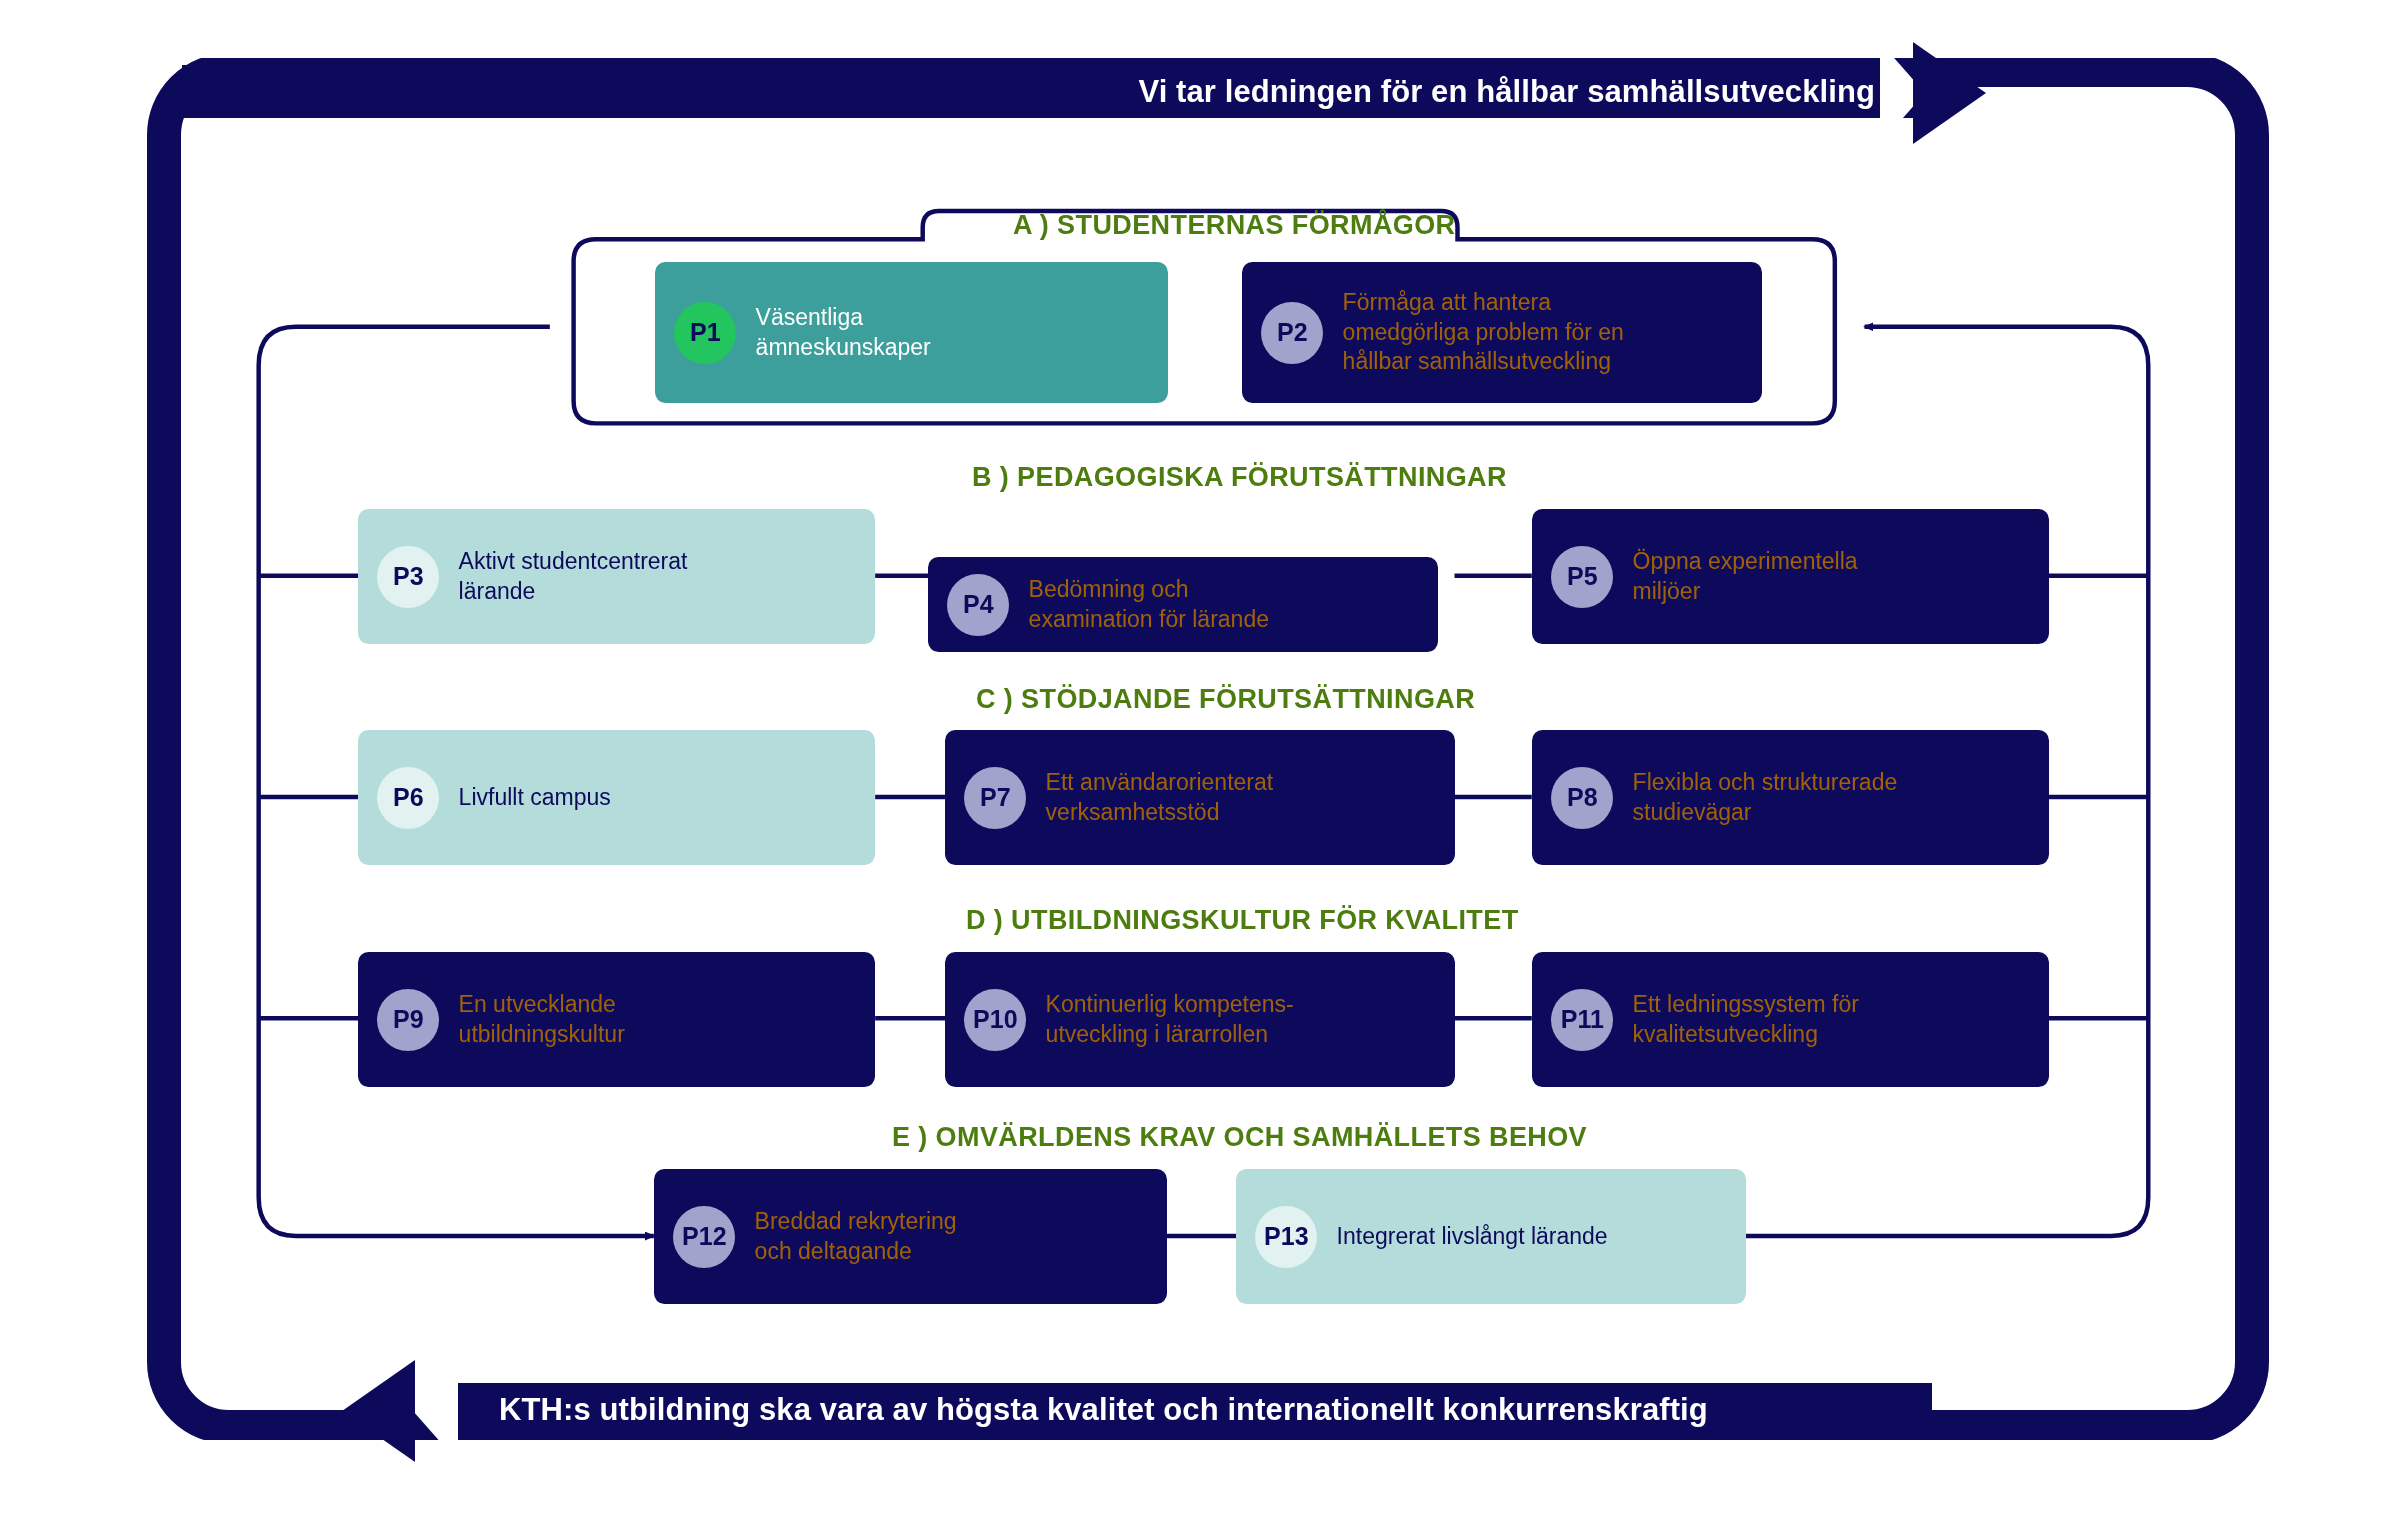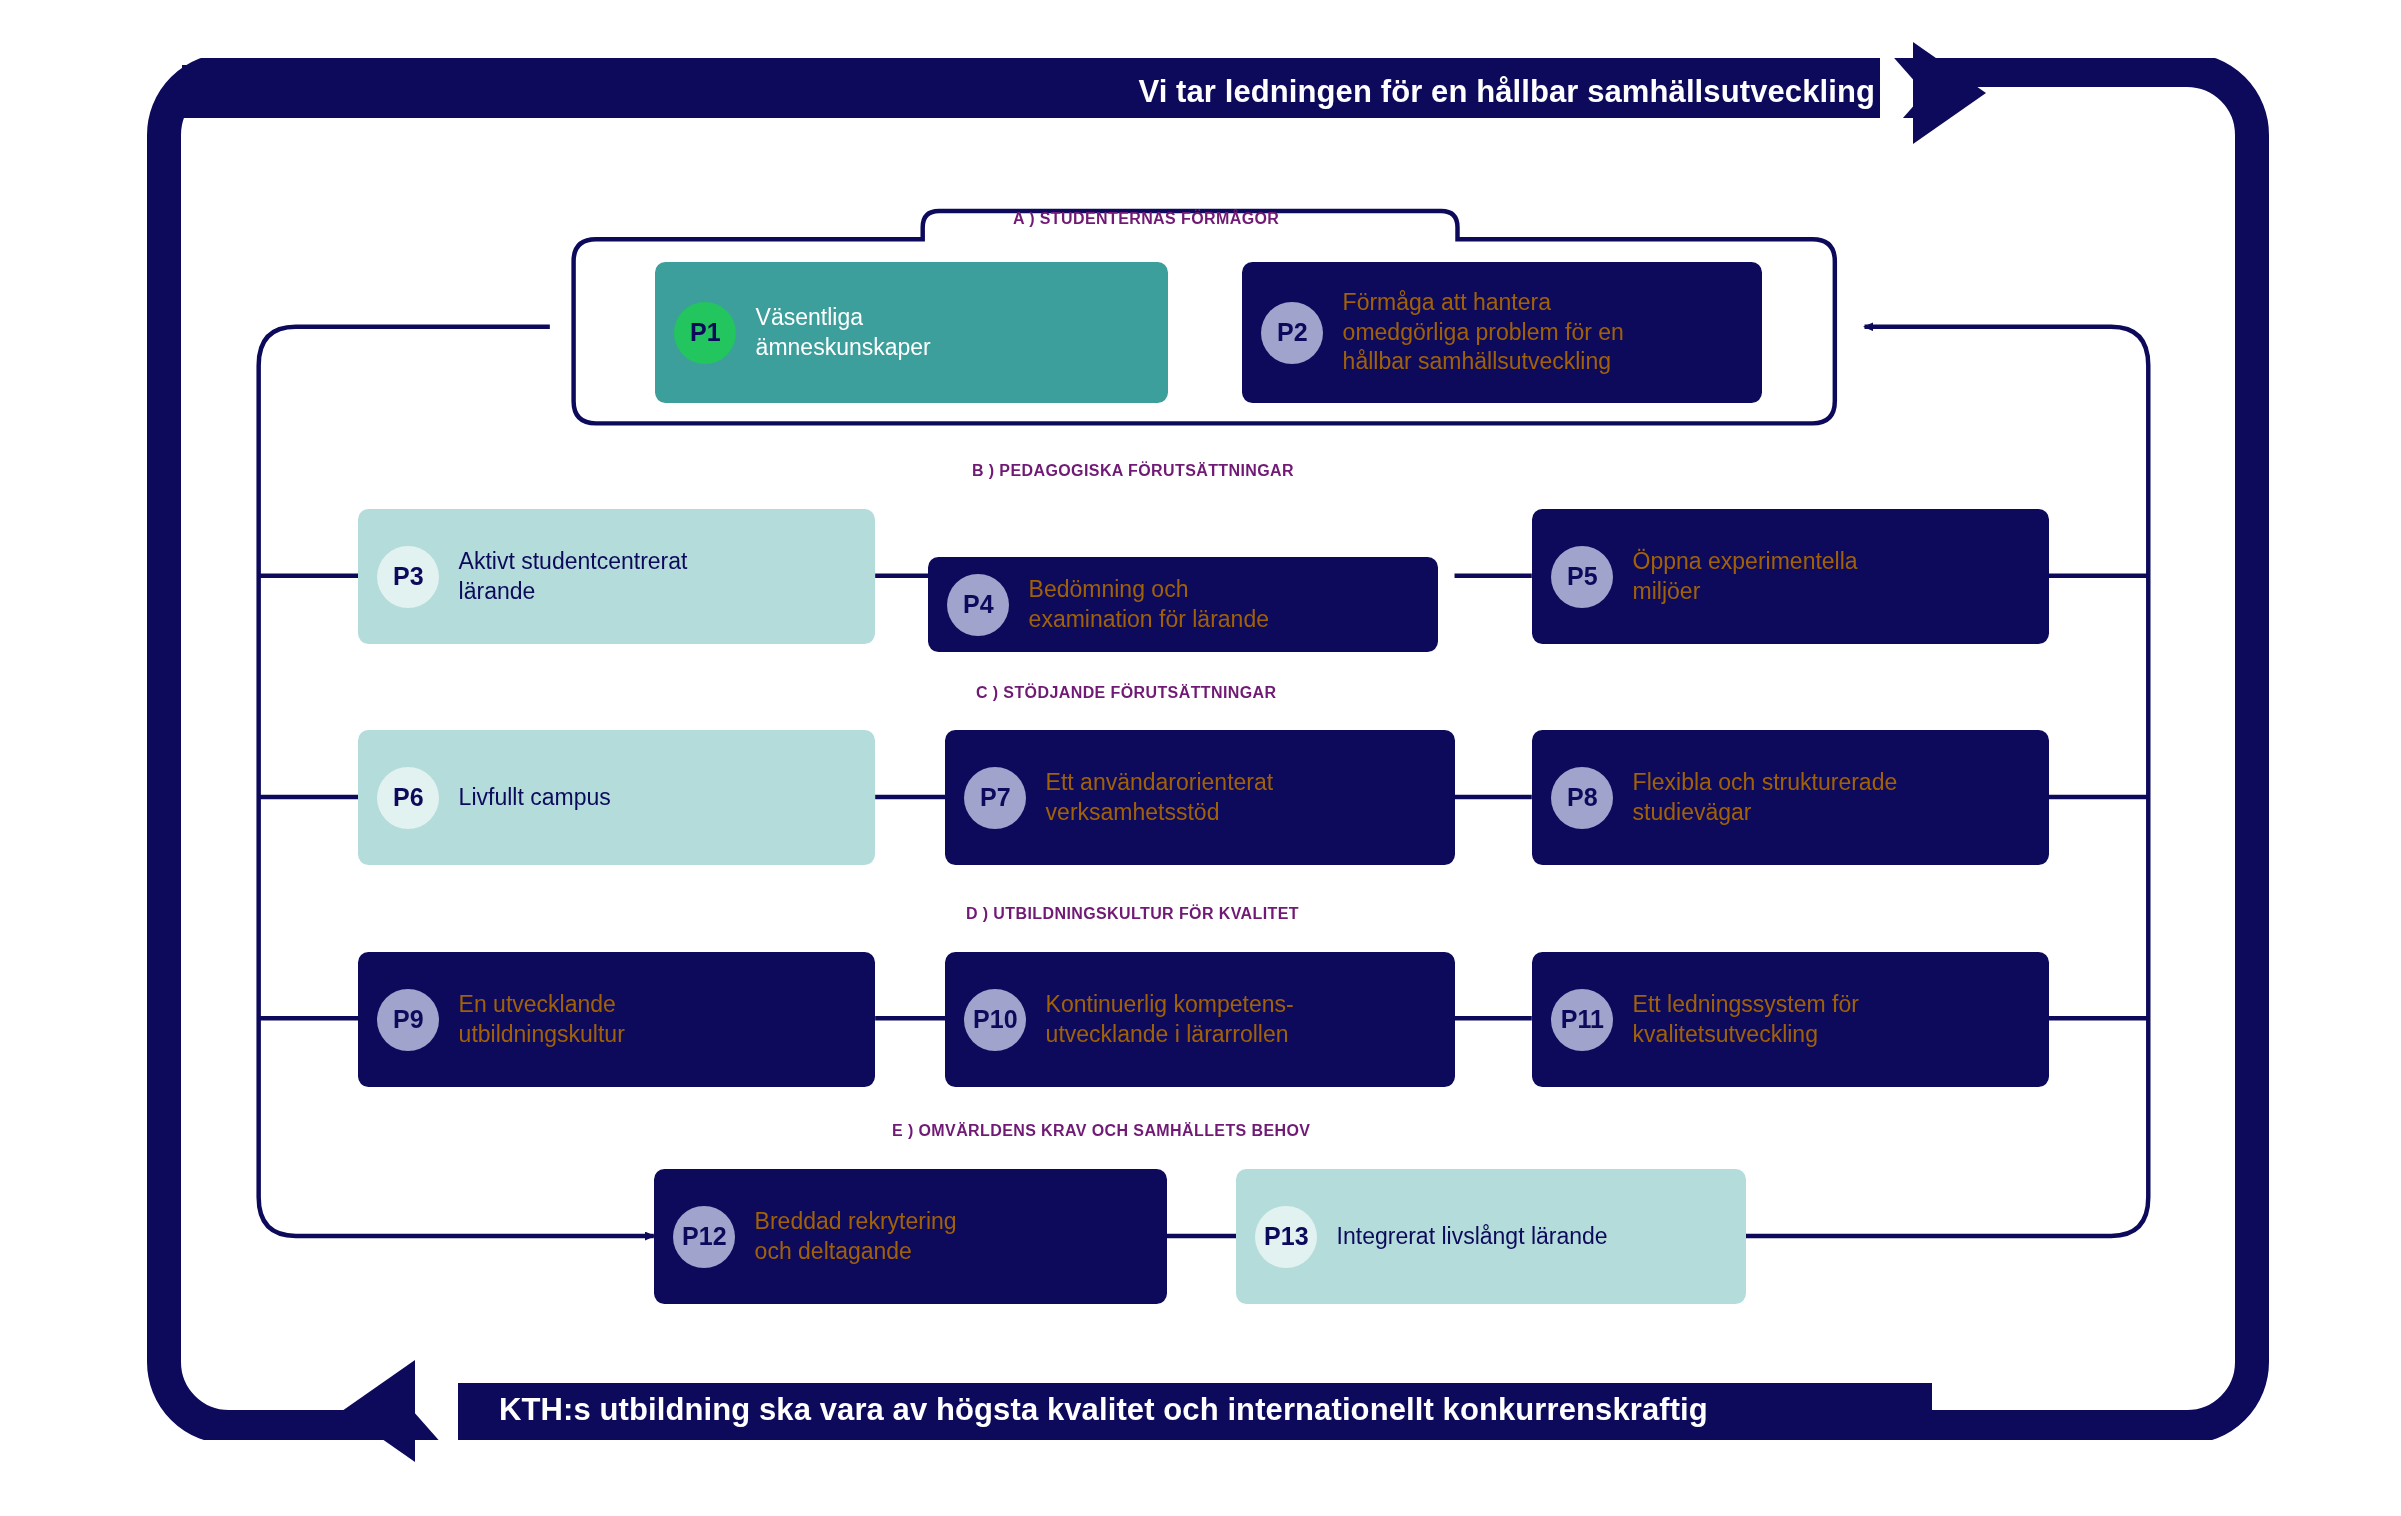--- a/index.html
+++ b/index.html
@@ -54,22 +54,22 @@
     position:absolute;left:413px;top:1360px;width:0;height:0;
     border-top:51px solid transparent;border-bottom:51px solid transparent;
     border-right:45px solid #ffffff;
   }
 
   
   #wires{position:absolute;left:0;top:0;width:2401px;height:1516px;pointer-events:none;}
 
   
   .sec-head{
-    position:absolute;font-size:16px;font-weight:700;letter-spacing:0.4px;
-    color:#701a75;white-space:nowrap;
+    position:absolute;font-size:27px;font-weight:700;letter-spacing:0.4px;
+    color:#4d7c0f;white-space:nowrap;
   }
 
   
   .card{
     position:absolute;border-radius:10.4px;display:flex;align-items:center;
     box-sizing:border-box;padding:0 19.3px 0 19.3px;
   }
   .card .bubble{
     flex:0 0 auto;width:62px;height:62px;border-radius:50%;
     display:flex;align-items:center;justify-content:center;
@@ -204,21 +204,21 @@
   <div class="sec-head" style="left:966px;top:905px;">D ) UTBILDNINGSKULTUR FÖR KVALITET</div>
 
   <div class="card navy" style="left:358px;top:952px;width:517px;height:135px;">
     <span class="bubble">P9</span>
     <span class="ctext">En utvecklande
 utbildningskultur</span>
   </div>
   <div class="card navy" style="left:945px;top:952px;width:510px;height:135px;">
     <span class="bubble">P10</span>
     <span class="ctext">Kontinuerlig kompetens-
-utvecklande i lärarrollen</span>
+utveckling i lärarrollen</span>
   </div>
   <div class="card navy" style="left:1532px;top:952px;width:517px;height:135px;">
     <span class="bubble">P11</span>
     <span class="ctext">Ett ledningssystem för
 kvalitetsutveckling</span>
   </div>
 
   <div class="sec-head" style="left:892px;top:1122px;">E ) OMVÄRLDENS KRAV OCH SAMHÄLLETS BEHOV</div>
 
   <div class="card navy" style="left:654px;top:1169px;width:513px;height:135px;">

